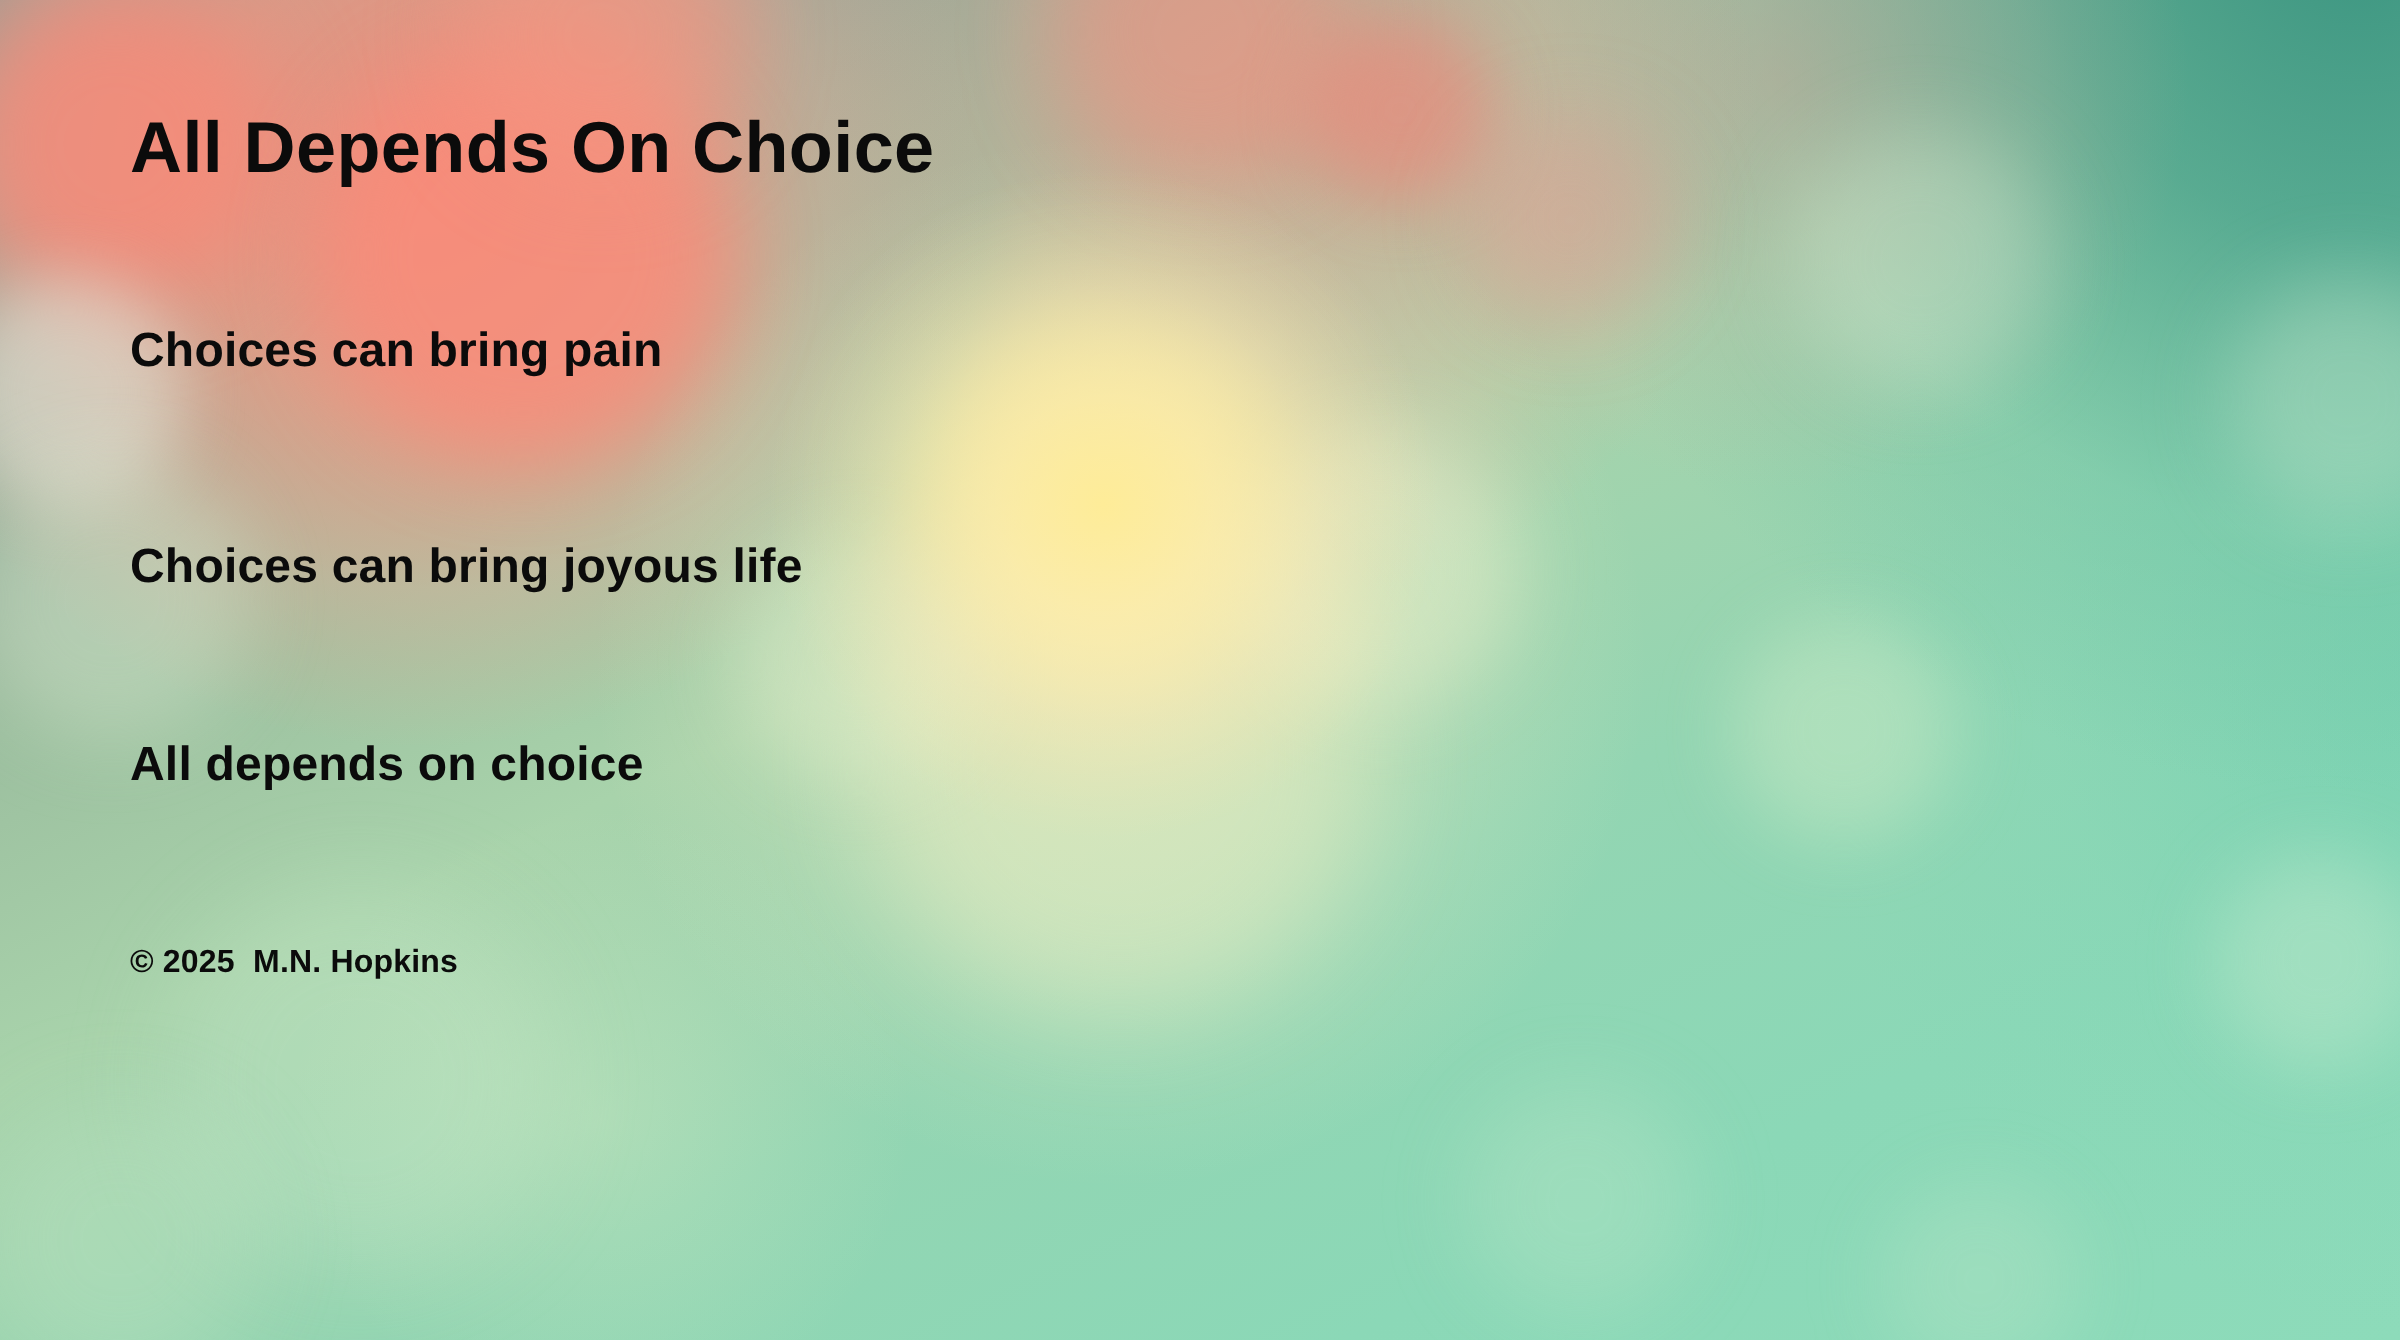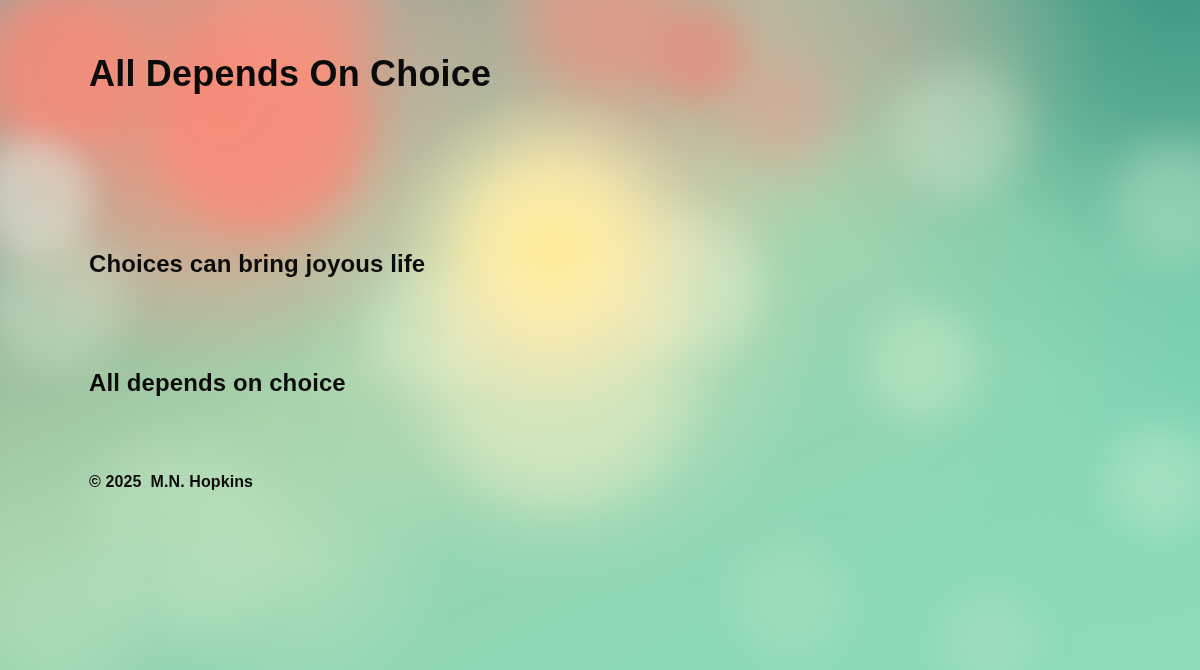--- a/index.html
+++ b/index.html
@@ -68,40 +68,39 @@
     pointer-events: none;
   }
 
   
   #poem-text {
     position: absolute;
     left: 65px;
     top: 0;
     width: 1000px;
     height: 670px;
-    margin-left: 24px;
   }
   .line {
     position: absolute;
     color: #0b0b0b;
     white-space: pre;
     letter-spacing: 0.1px;
   }
   #poem-title {
     top: 53px;
     font-size: 36px;
     font-weight: bold;
     letter-spacing: 0.2px;
   }
   .verse {
     font-size: 24px;
     font-weight: bold;
   }
   #verse-0 { top: 162px; }
-  #verse-1 { top: 250px; }
+  #verse-1 { top: 270px; }
   #verse-2 { top: 369px; }
   #copyright-line {
     top: 473px;
     font-size: 16px;
     font-weight: bold;
   }
   #author-signature {
     top: 573px;
     font-size: 33px;
     font-style: italic;
@@ -137,20 +136,21 @@
       <div class="bokeh" style="left: 866px; top: 309px; width: 112px; height: 112px; background: rgba(228, 242, 206, 0.34); filter: blur(18px);"></div>
       <div class="bokeh" style="left: 1106px; top: 426px; width: 108px; height: 108px; background: rgba(214, 240, 212, 0.34); filter: blur(18px);"></div>
       <div class="bokeh" style="left: 732px; top: 542px; width: 116px; height: 116px; background: rgba(204, 236, 206, 0.26); filter: blur(20px);"></div>
       <div class="bokeh" style="left: 940px; top: 590px; width: 100px; height: 100px; background: rgba(204, 236, 206, 0.24); filter: blur(18px);"></div>
     </div>
   <div class="bg-layer" id="bg-glow"></div>
 
   <div id="poem-text">
     <div class="line" id="poem-title">All Depends On Choice</div>
 
+    <div class="line verse" id="verse-0">Choices can bring pain</div>
 
     <div class="line verse" id="verse-1">Choices can bring joyous life</div>
 
     <div class="line verse" id="verse-2">All depends on choice</div>
 
     <div class="line" id="copyright-line">© 2025  M.N. Hopkins</div>
 
   </div>
 
 </div>

